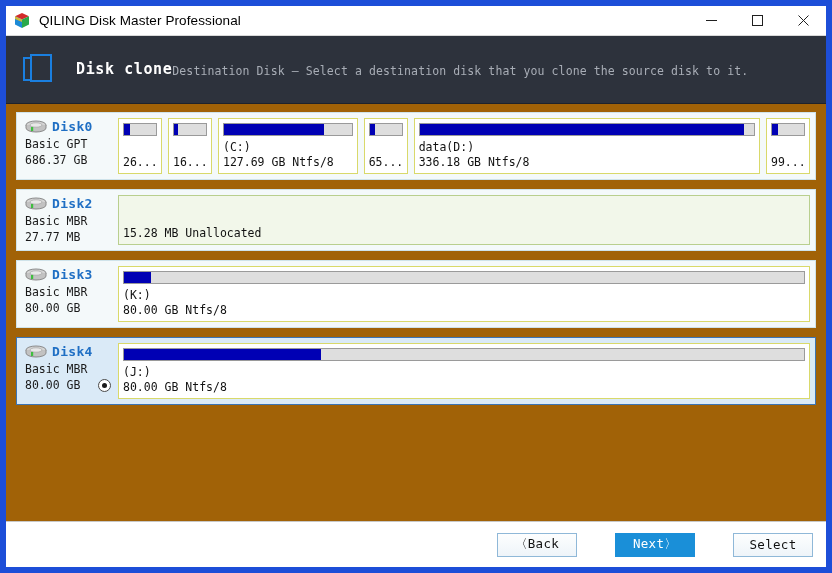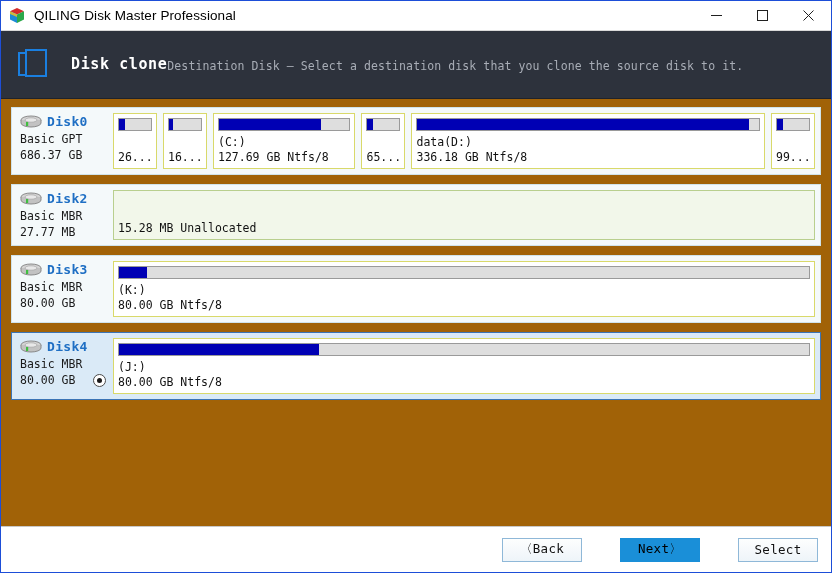--- a/index.html
+++ b/index.html
@@ -6,21 +6,21 @@
   html, body {
     margin: 0; padding: 0;
     width: 832px; height: 573px;
     overflow: hidden;
     background: #ffffff;
     font-family: "Liberation Sans", sans-serif;
   }
   .window {
     width: 832px; height: 573px;
     position: relative;
-    border: 1px solid #1d4ed8;
+    border: 6px solid #1d4ed8;
     background: #ffffff;
     display: flex;
     flex-direction: column;
   }
 
   
   .titlebar {
     height: 30px;
     flex: 0 0 30px;
     background: #ffffff;
@@ -220,21 +220,21 @@
     font-size: 12.5px;
     color: #111111;
     display: flex; align-items: center; justify-content: center;
     cursor: default;
     letter-spacing: 0.3px;
     margin-left: 28px;
   }
   .btn.primary {
     background: #1a8fd8;
     border: 1px solid #1a8fd8;
-    color: #000000;
+    color: #ffffff;
   }
 </style>
 </head>
 <body>
 
 <div class="window">
 
   <div class="titlebar">
     <div class="app-icon">
       <svg width="18" height="18" viewBox="0 0 18 18">

